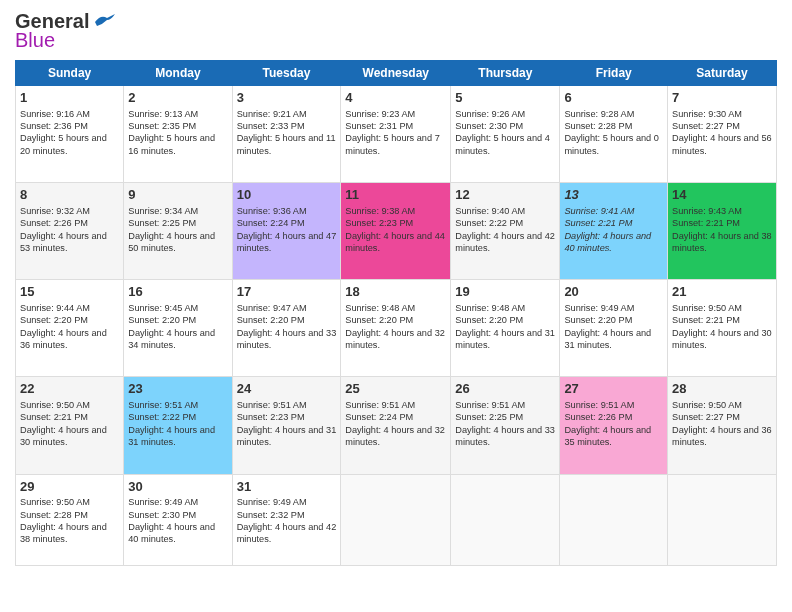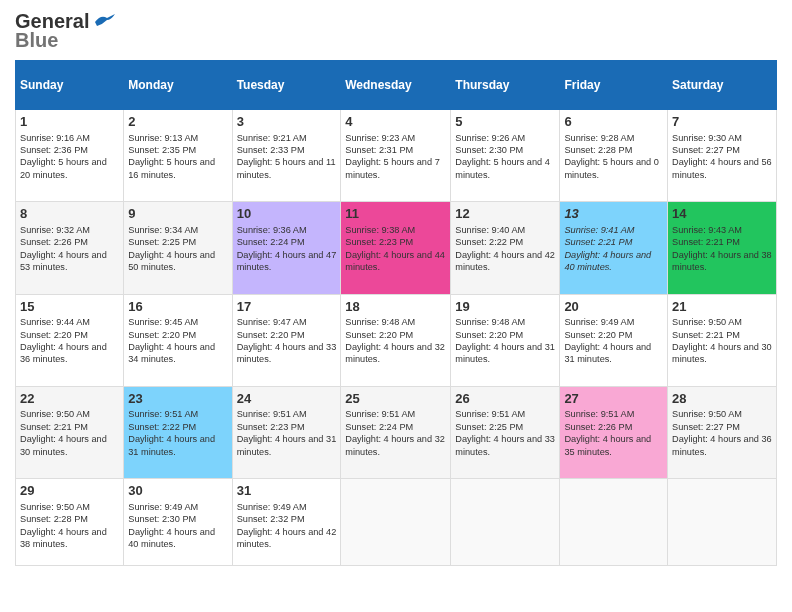--- a/index.html
+++ b/index.html
@@ -43,22 +43,22 @@
     }
     .calendar {
       flex: 1;
       border-collapse: collapse;
       width: 100%;
       font-size: 9.5px;
     }
     .calendar th {
       background: #1a6bb5;
       color: #fff;
-      padding: 17px 4px;
-      text-align: left;
+      padding: 5px 4px;
+      text-align: center;
       font-size: 12px;
       font-weight: bold;
       border: 1px solid #1a6bb5;
     }
     .calendar td {
       vertical-align: top;
       padding: 3px 4px;
       border: 1px solid #ddd;
       width: 113px;
       height: 80px;
@@ -88,21 +88,21 @@
 
 <div class="page">
   <div class="header">
     <div class="logo">
       <div style="display:flex; align-items:center; gap:2px;">
         <span style="font-size:20px; font-weight:bold; color:#333;">General</span>
         <svg width="22" height="16" viewBox="0 0 22 16" style="margin-left:2px;">
           <path d="M2,8 Q8,0 14,4 Q18,2 22,0 Q18,6 14,6 Q10,10 4,12 Z" fill="#1a6bb5"></path>
         </svg>
       </div>
-      <span style="font-size:20px; font-weight:bold; color:#737373; margin-top:-4px;text-align:center;">Blue</span>
+      <span style="font-size:20px; font-weight:normal; color:#a21caf; margin-top:-4px;text-align:center;">Blue</span>
     </div>
     <div class="title-section">
       <div class="month-title"></div>
       <div class="subtitle"></div>
     </div>
   </div>
 
   <table class="calendar">
     <thead>
       <tr>

